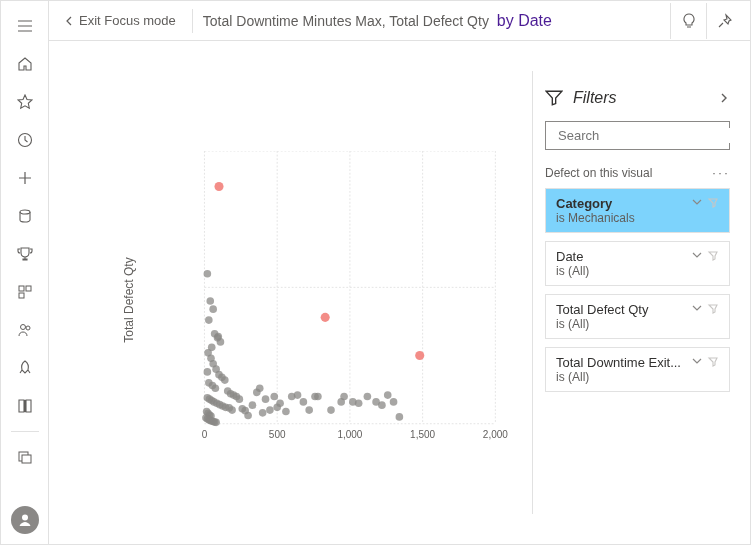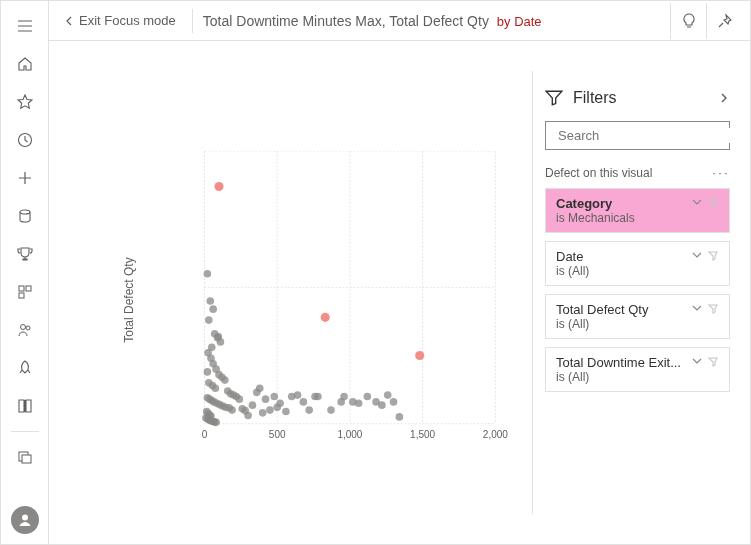--- a/index.html
+++ b/index.html
@@ -12,44 +12,44 @@
     .rail-sep { height: 1px; width: 28px; background: #e1e1e1; margin: 6px 0; }
     .rail-spacer { flex: 1; }
     .avatar { width: 28px; height: 28px; border-radius: 50%; background: #8a8886; display: flex; align-items: center; justify-content: center; color: #fff; margin-bottom: 10px; }
     
     .main { flex: 1; display: flex; flex-direction: column; }
     
     .header { height: 40px; border-bottom: 1px solid #e1e1e1; display: flex; align-items: center; padding: 0 8px; }
     .exit-focus { display: flex; align-items: center; gap: 4px; color: #605e5c; font-size: 13px; cursor: pointer; padding: 4px 6px; }
     .hdr-sep { width: 1px; height: 24px; background: #e1e1e1; margin: 0 10px; }
     .title { color: #605e5c; font-size: 14px; }
-    .title .bydate { color: #b91c1c; font-size: 13px; margin-left: 4px; }
+    .title .bydate { color: #4c1d95; font-size: 16px; margin-left: 4px; }
     .hdr-spacer { flex: 1; }
     .hdr-icon { width: 36px; height: 36px; display: flex; align-items: center; justify-content: center; color: #605e5c; cursor: pointer; border-left: 1px solid #e1e1e1; }
     
     .content { flex: 1; display: flex; }
     
     .chart-area { flex: 1; position: relative; padding: 40px 20px 40px 60px; }
     .ylabel { position: absolute; left: 80px; top: 50%; transform: translateX(-50%) rotate(-90deg); transform-origin: center; color: #605e5c; font-size: 12px; white-space: nowrap; }
     .plot { position: absolute; left: 150px; top: 110px; width: 320px; height: 300px; }
     .grid line { stroke: #e1e1e1; stroke-dasharray: 2,2; }
     .axis-label { font-size: 11px; fill: #605e5c; }
     .dot { fill: #8a8886; opacity: 0.75; }
     .dot-hl { fill: #f2817b; opacity: 0.9; }
     
     .filters-panel { width: 210px; border-left: 1px solid #e1e1e1; margin: 30px 8px 30px 0; padding: 18px 12px; }
-    .filters-hdr { display: flex; align-items: center; gap: 10px; color: #323130; font-size: 16px; margin-bottom: 14px; }
+    .filters-hdr { display: flex; align-items: center; gap: 10px; color: #323130; font-size: 16px; margin-bottom: 14px; font-style: italic; }
     .filters-hdr .spacer { flex: 1; }
     .search-box { display: flex; align-items: center; gap: 8px; border: 1px solid #8a8886; padding: 6px 4px; margin-bottom: 16px; }
     .search-box input { border: none; outline: none; font-size: 13px; flex: 1; color: #605e5c; }
     .section-label { color: #605e5c; font-size: 12px; display: flex; align-items: center; }
     .section-label .spacer { flex: 1; }
     .section-label .dots { cursor: pointer; letter-spacing: 2px; }
     .filter-card { border: 1px solid #e1e1e1; padding: 7px 10px; margin-top: 8px; display: flex; align-items: flex-start; }
-    .filter-card.active { background: #f9a8d4; }
+    .filter-card.active { background: #7dd3fc; }
     .filter-card .body { flex: 1; }
     .filter-card .name { font-size: 13px; color: #323130; white-space: nowrap; overflow: hidden; text-overflow: ellipsis; }
     .filter-card.active .name { font-weight: 600; }
     .filter-card .val { font-size: 12px; color: #605e5c; }
     .filter-card .actions { display: flex; gap: 4px; color: #a19f9d; align-items: center; }
     .filter-card .actions span { cursor: pointer; }
     
     svg { display: block; }
   </style>
 </head>

